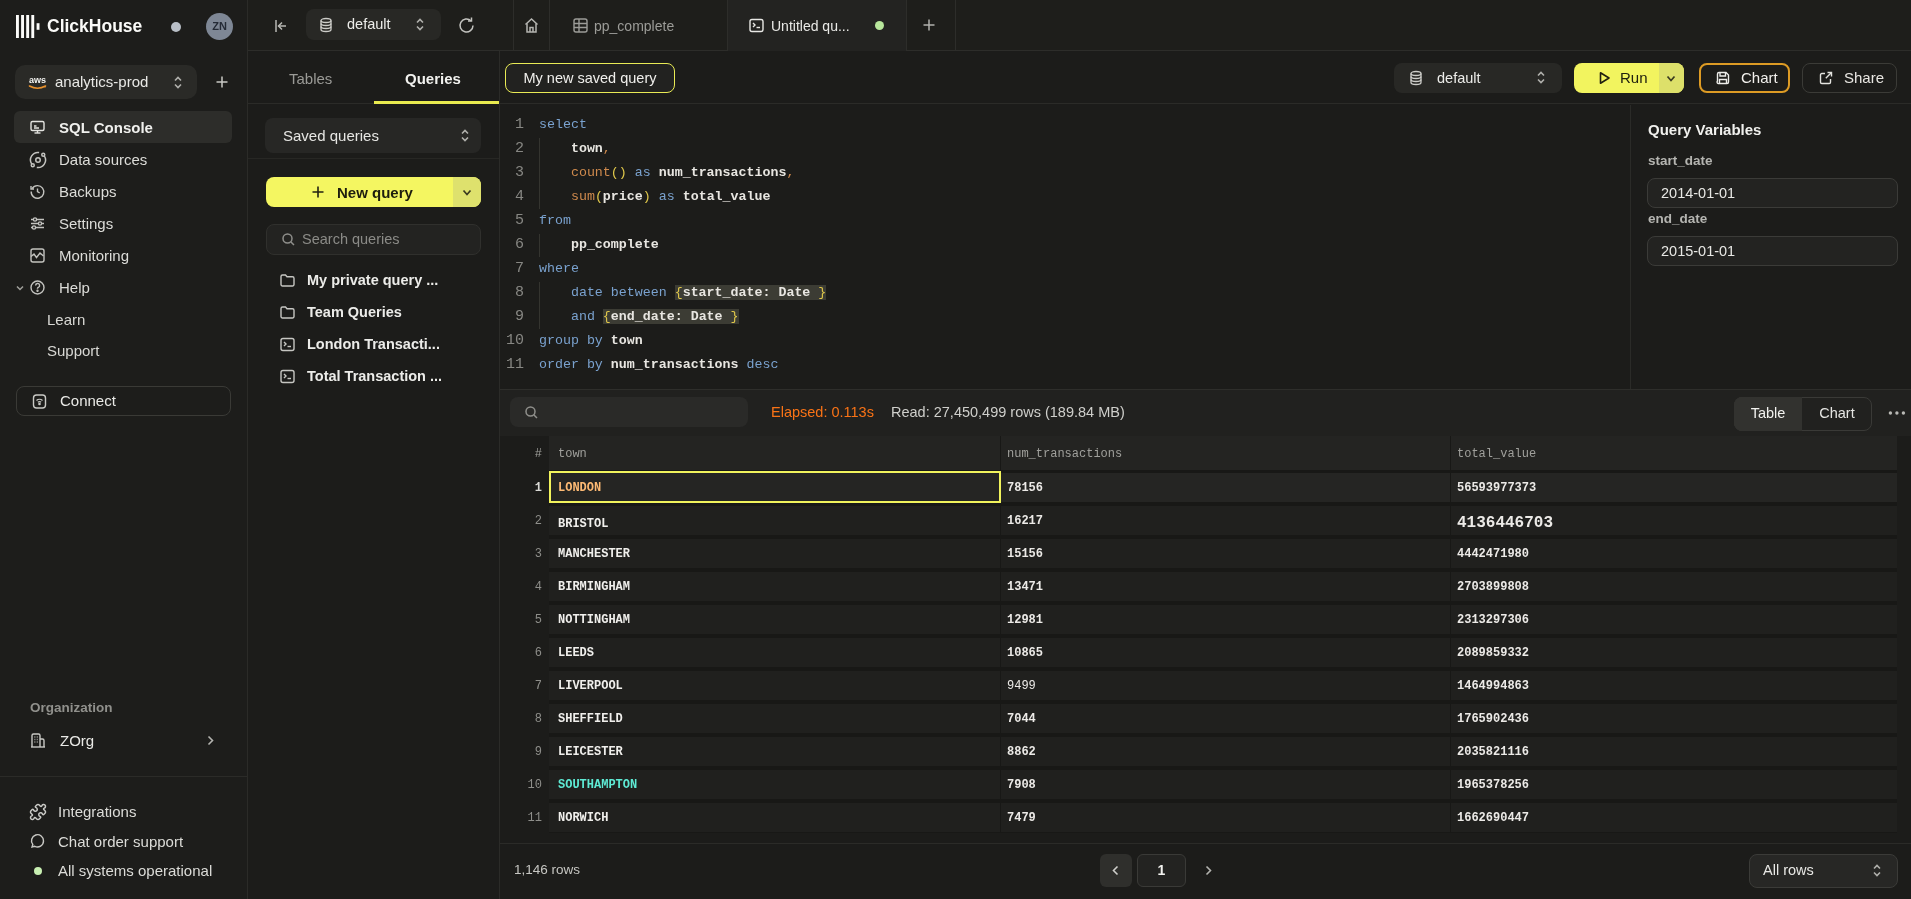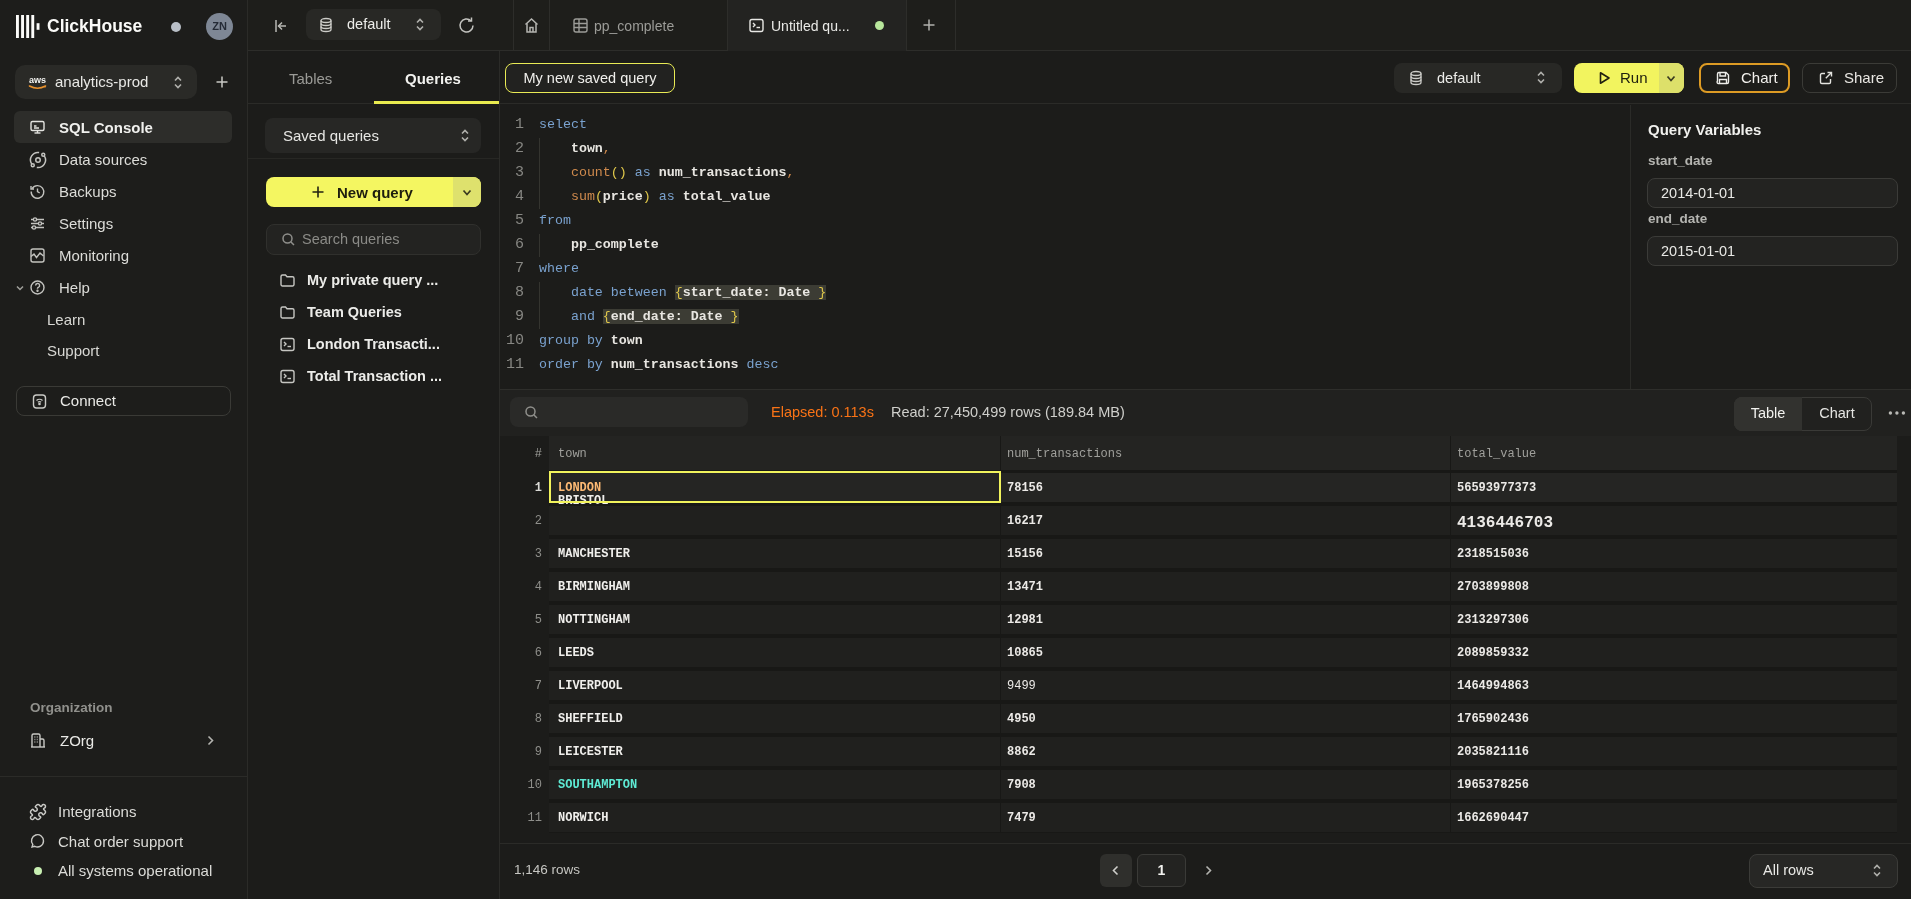--- a/index.html
+++ b/index.html
@@ -280,28 +280,28 @@
       <div class="abs mono" style="left:558px;top:447px;font-size:12px;color:#a0a09c;">town</div>
       <div class="abs mono" style="left:1007px;top:447px;font-size:12px;color:#a0a09c;">num_transactions</div>
       <div class="abs mono" style="left:1457px;top:447px;font-size:12px;color:#a0a09c;">total_value</div>
       <div class="abs" style="left:549px;top:473px;width:1348px;height:29px;background:#252523;"></div>
       <div class="abs mono" style="left:500px;top:481px;width:42px;text-align:right;font-size:12px;font-weight:700;color:#d9d9d5;">1</div>
       <div class="abs mono" style="left:558px;top:481px;font-size:12px;font-weight:700;color:#fdba74;">LONDON</div>
       <div class="abs mono" style="left:1007px;top:481px;font-size:12px;font-weight:700;color:#eceae7;">78156</div>
       <div class="abs mono" style="left:1457px;top:481px;font-size:12px;font-weight:700;color:#eceae7;">56593977373</div>
       <div class="abs" style="left:549px;top:506px;width:1348px;height:29px;background:#20201e;"></div>
       <div class="abs mono" style="left:500px;top:514px;width:42px;text-align:right;font-size:12px;color:#8e8e8a;">2</div>
-      <div class="abs mono" style="left:558px;top:494px;font-size:12px;font-weight:700;color:#f0efec;text-align:right;">BRISTOL</div>
+      <div class="abs mono" style="left:558px;top:517px;font-size:12px;font-weight:700;color:#f0efec;text-align:right;">BRISTOL</div>
       <div class="abs mono" style="left:1007px;top:514px;font-size:12px;font-weight:700;color:#eceae7;">16217</div>
       <div class="abs mono" style="left:1457px;top:514px;font-size:16px;font-weight:700;color:#eceae7;">4136446703</div>
       <div class="abs" style="left:549px;top:539px;width:1348px;height:29px;background:#20201e;"></div>
       <div class="abs mono" style="left:500px;top:547px;width:42px;text-align:right;font-size:12px;color:#8e8e8a;">3</div>
       <div class="abs mono" style="left:558px;top:547px;font-size:12px;font-weight:700;color:#f0efec;">MANCHESTER</div>
       <div class="abs mono" style="left:1007px;top:547px;font-size:12px;font-weight:700;color:#eceae7;">15156</div>
-      <div class="abs mono" style="left:1457px;top:547px;font-size:12px;font-weight:700;color:#eceae7;">2318515036</div>
+      <div class="abs mono" style="left:1457px;top:547px;font-size:12px;font-weight:700;color:#eceae7;">4442471980</div>
       <div class="abs" style="left:549px;top:572px;width:1348px;height:29px;background:#20201e;"></div>
       <div class="abs mono" style="left:500px;top:580px;width:42px;text-align:right;font-size:12px;color:#8e8e8a;">4</div>
       <div class="abs mono" style="left:558px;top:580px;font-size:12px;font-weight:700;color:#f0efec;">BIRMINGHAM</div>
       <div class="abs mono" style="left:1007px;top:580px;font-size:12px;font-weight:700;color:#eceae7;">13471</div>
       <div class="abs mono" style="left:1457px;top:580px;font-size:12px;font-weight:700;color:#eceae7;">2703899808</div>
       <div class="abs" style="left:549px;top:605px;width:1348px;height:29px;background:#20201e;"></div>
       <div class="abs mono" style="left:500px;top:613px;width:42px;text-align:right;font-size:12px;color:#8e8e8a;">5</div>
       <div class="abs mono" style="left:558px;top:613px;font-size:12px;font-weight:700;color:#f0efec;">NOTTINGHAM</div>
       <div class="abs mono" style="left:1007px;top:613px;font-size:12px;font-weight:700;color:#eceae7;">12981</div>
       <div class="abs mono" style="left:1457px;top:613px;font-size:12px;font-weight:700;color:#eceae7;">2313297306</div>
@@ -311,21 +311,21 @@
       <div class="abs mono" style="left:1007px;top:646px;font-size:12px;font-weight:700;color:#eceae7;">10865</div>
       <div class="abs mono" style="left:1457px;top:646px;font-size:12px;font-weight:700;color:#eceae7;">2089859332</div>
       <div class="abs" style="left:549px;top:671px;width:1348px;height:29px;background:#20201e;"></div>
       <div class="abs mono" style="left:500px;top:679px;width:42px;text-align:right;font-size:12px;color:#8e8e8a;">7</div>
       <div class="abs mono" style="left:558px;top:679px;font-size:12px;font-weight:700;color:#f0efec;">LIVERPOOL</div>
       <div class="abs mono" style="left:1007px;top:679px;font-size:12px;font-weight:400;color:#eceae7;">9499</div>
       <div class="abs mono" style="left:1457px;top:679px;font-size:12px;font-weight:700;color:#eceae7;">1464994863</div>
       <div class="abs" style="left:549px;top:704px;width:1348px;height:29px;background:#20201e;"></div>
       <div class="abs mono" style="left:500px;top:712px;width:42px;text-align:right;font-size:12px;color:#8e8e8a;">8</div>
       <div class="abs mono" style="left:558px;top:712px;font-size:12px;font-weight:700;color:#f0efec;">SHEFFIELD</div>
-      <div class="abs mono" style="left:1007px;top:712px;font-size:12px;font-weight:700;color:#eceae7;">4950</div>
+      <div class="abs mono" style="left:1007px;top:712px;font-size:12px;font-weight:700;color:#eceae7;">7044</div>
       <div class="abs mono" style="left:1457px;top:712px;font-size:12px;font-weight:700;color:#eceae7;">1765902436</div>
       <div class="abs" style="left:549px;top:737px;width:1348px;height:29px;background:#20201e;"></div>
       <div class="abs mono" style="left:500px;top:745px;width:42px;text-align:right;font-size:12px;color:#8e8e8a;">9</div>
       <div class="abs mono" style="left:558px;top:745px;font-size:12px;font-weight:700;color:#f0efec;">LEICESTER</div>
       <div class="abs mono" style="left:1007px;top:745px;font-size:12px;font-weight:700;color:#eceae7;">8862</div>
       <div class="abs mono" style="left:1457px;top:745px;font-size:12px;font-weight:700;color:#eceae7;">2035821116</div>
       <div class="abs" style="left:549px;top:770px;width:1348px;height:29px;background:#20201e;"></div>
       <div class="abs mono" style="left:500px;top:778px;width:42px;text-align:right;font-size:12px;color:#8e8e8a;">10</div>
       <div class="abs mono" style="left:558px;top:778px;font-size:12px;font-weight:700;color:#5eead4;">SOUTHAMPTON</div>
       <div class="abs mono" style="left:1007px;top:778px;font-size:12px;font-weight:700;color:#eceae7;">7908</div>

